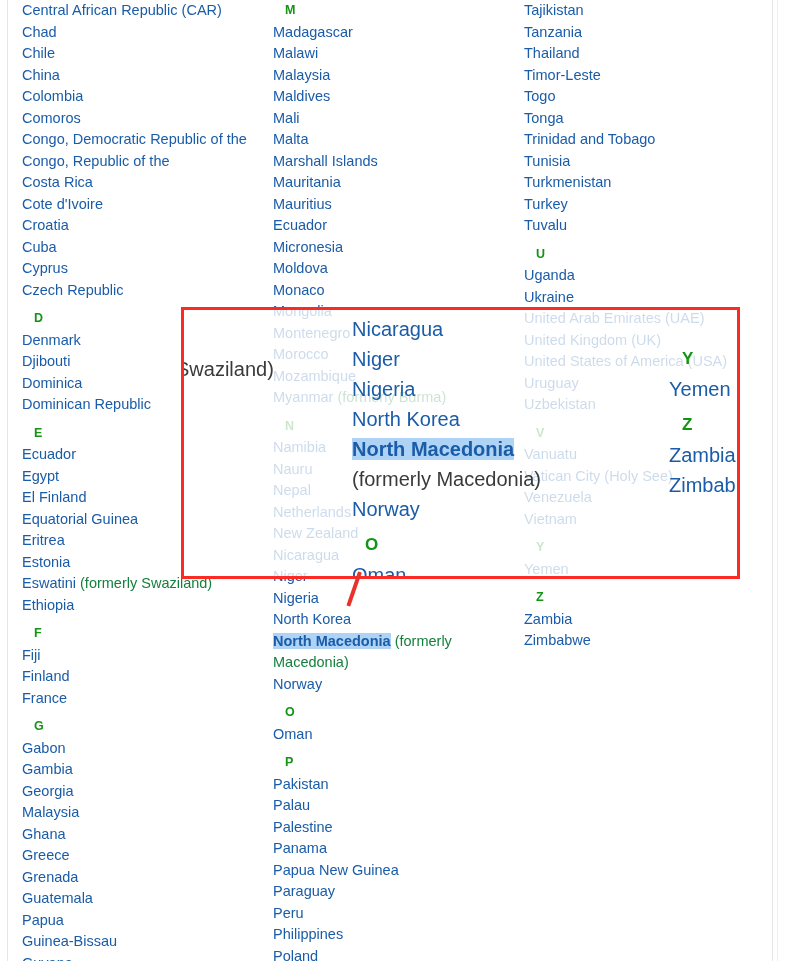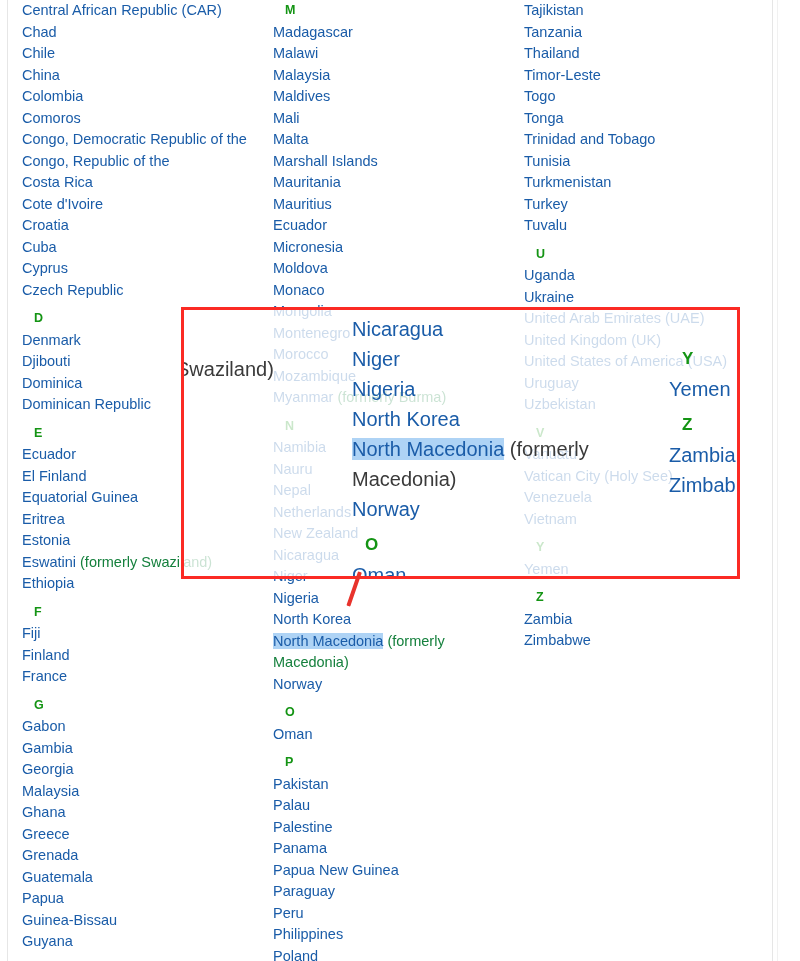--- a/index.html
+++ b/index.html
@@ -46,20 +46,21 @@
   .col.c3 { left: 524px; width: 245px; }
 
   .entry {
     white-space: normal;
     color: #1a5ca8;
   }
   .entry .suffix { color: #15803d; }
   .entry .hl {
     background: #aed3f5;
     color: #1a5ca8;
+    font-weight: bold;
   }
   .letter {
     color: #149414;
     font-weight: bold;
     font-size: 12.5px;
     line-height: 21.5px;
     padding-left: 12px;
     margin-top: 7px;
   }
   .letter.first { margin-top: 0; }
@@ -141,20 +142,21 @@
         <div class="entry"><span>Cuba</span></div>
         <div class="entry"><span>Cyprus</span></div>
         <div class="entry"><span>Czech Republic</span></div>
         <div class="letter">D</div>
         <div class="entry"><span>Denmark</span></div>
         <div class="entry"><span>Djibouti</span></div>
         <div class="entry"><span>Dominica</span></div>
         <div class="entry"><span>Dominican Republic</span></div>
         <div class="letter">E</div>
         <div class="entry"><span>Ecuador</span></div>
+        <div class="entry"><span>Egypt</span></div>
         <div class="entry"><span>El Finland</span></div>
         <div class="entry"><span>Equatorial Guinea</span></div>
         <div class="entry"><span>Eritrea</span></div>
         <div class="entry"><span>Estonia</span></div>
         <div class="entry"><span>Eswatini</span><span class="suffix"> (formerly Swaziland)</span></div>
         <div class="entry"><span>Ethiopia</span></div>
         <div class="letter">F</div>
         <div class="entry"><span>Fiji</span></div>
         <div class="entry"><span>Finland</span></div>
         <div class="entry"><span>France</span></div>

